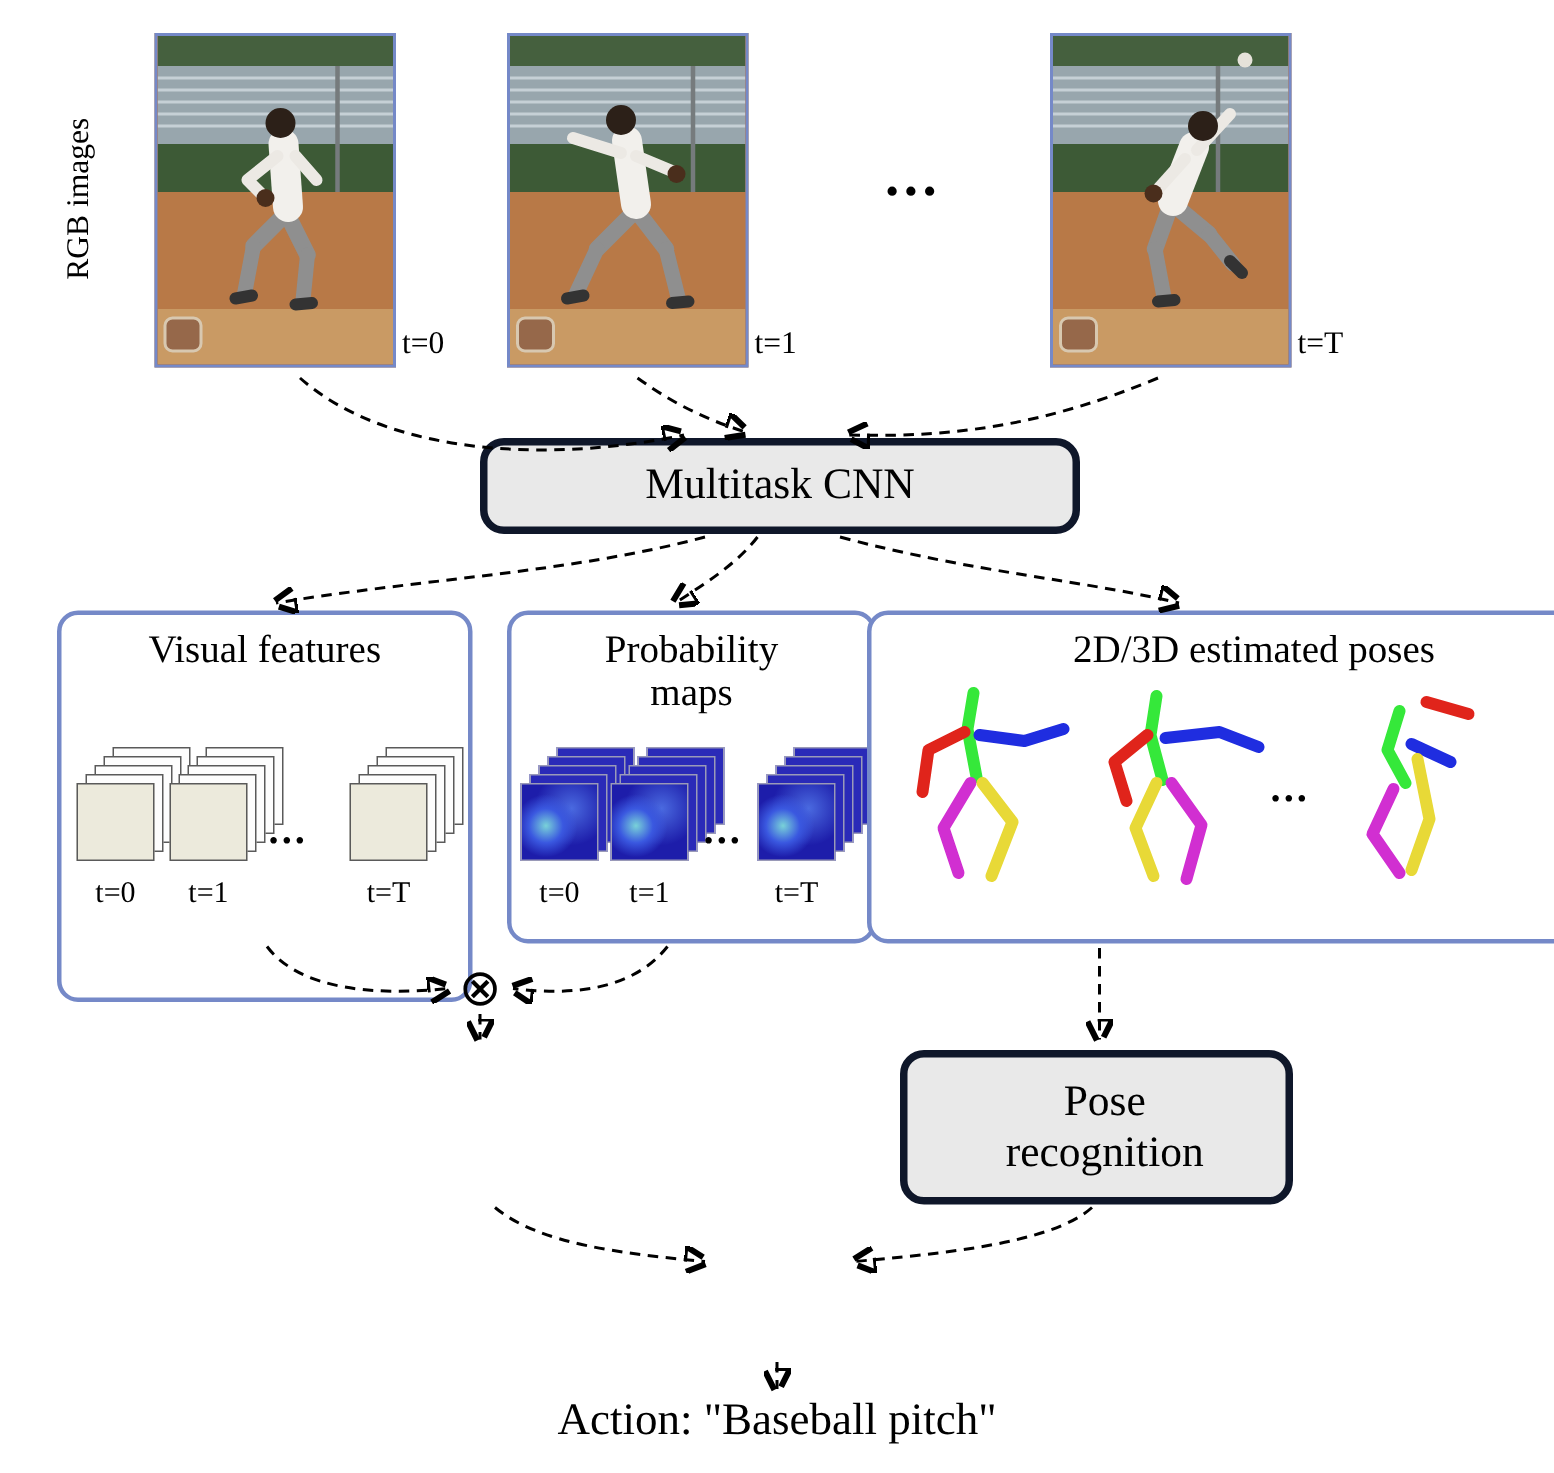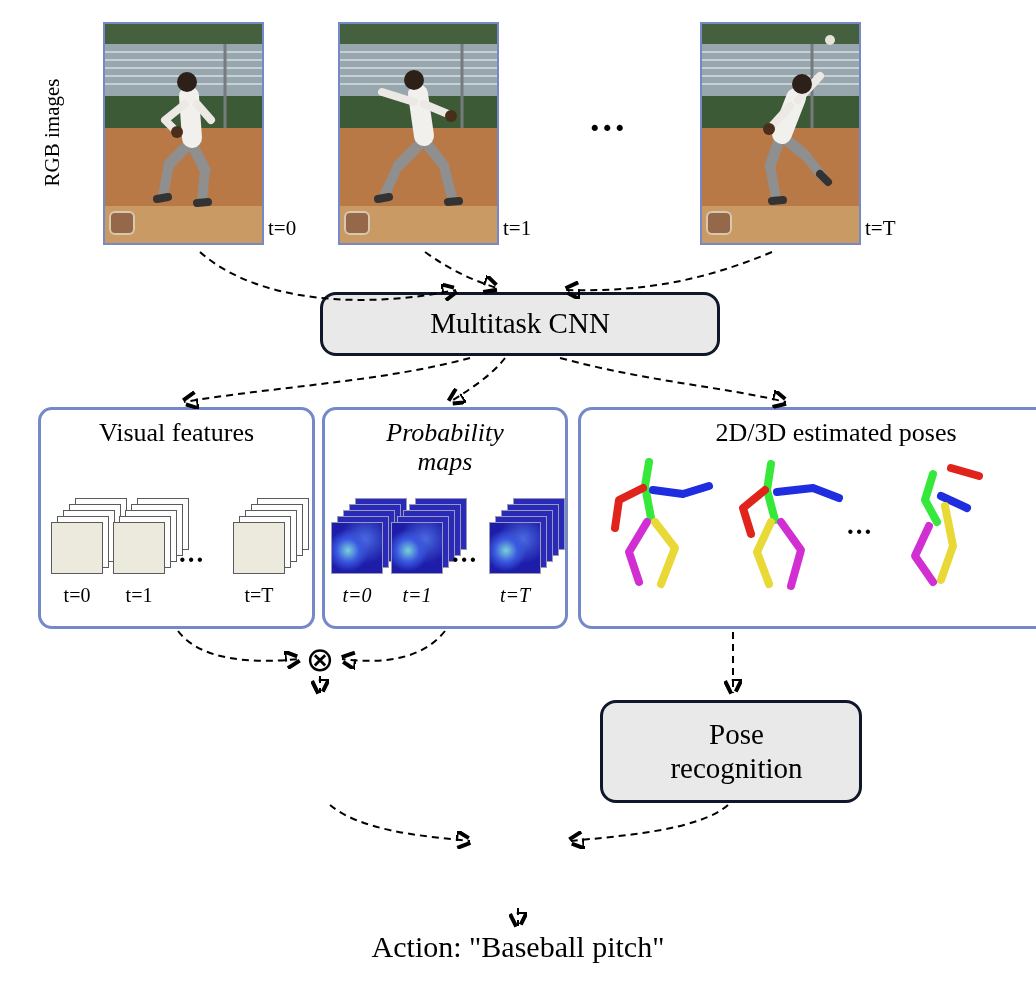--- a/index.html
+++ b/index.html
@@ -21,34 +21,34 @@
     border:2px solid #7589c8; background:#b87947; overflow:hidden;
   }
   .photo svg { display:block; width:100%; height:100%; }
   .p0 { left:103px; } .p1 { left:338px; } .p2 { left:700px; }
   .tlabel { position:absolute; font-size:21px; }
   .tl0 { left:268px; top:216px; } .tl1 { left:503px; top:216px; } .tl2 { left:865px; top:216px; }
   .dots-top { position:absolute; left:590px; top:96px; font-size:38px; font-weight:bold; letter-spacing:3px; }
 
   
   .graybox {
-    position:absolute; background:#e9e9e9; border:3px solid #0f172a; border-radius:16px;
+    position:absolute; background:#e9e9e9; border:5px solid #0f172a; border-radius:16px;
     display:flex; align-items:center; justify-content:center; text-align:center;
     font-size:29px; line-height:1.15;
   }
   .whitebox { position:absolute; background:#fff; border:3px solid #7589c8; border-radius:14px; }
   .cnnbox { left:320px; top:292px; width:400px; height:64px; }
   .appbox { left:196px; top:700px; width:262px; height:103px; }
   .posebox { left:600px; top:700px; width:262px; height:103px;padding-left:11px; }
   .aggbox { left:318px; top:843px; width:400px; height:63px; }
   .appbox span { display:inline-block; width:210px; }
   .posebox span { display:inline-block; width:180px; }
 
-  .vfbox { left:38px;  top:407px; width:277px; height:222px; }
-  .pmbox { left:322px; top:407px; width:246px; height:222px;font-style:italic; }
+  .vfbox { left:38px;  top:407px; width:277px; height:261px; }
+  .pmbox { left:338px; top:407px; width:246px; height:222px; }
   .psbox { left:578px; top:407px; width:516px; height:222px; }
   .boxtitle { position:absolute; left:0; top:8px; width:100%; text-align:center; font-size:26px; line-height:1.12; }
   .boxtitle span { display:inline-block; width:170px; }
   .psbox .boxtitle span { width:100%; }
 
   
   .stack { position:absolute; width:78px; height:78px; }
   .stack .fr { position:absolute; width:52px; height:52px; border:1px solid #5a5a5a; background:#fdfdfd; }
   .fr.b4 { left:24px; top:0; } .fr.b3 { left:18px; top:6px; } .fr.b2 { left:12px; top:12px; }
   .fr.b1 { left:6px; top:18px; } .fr.front { left:0; top:24px; }

